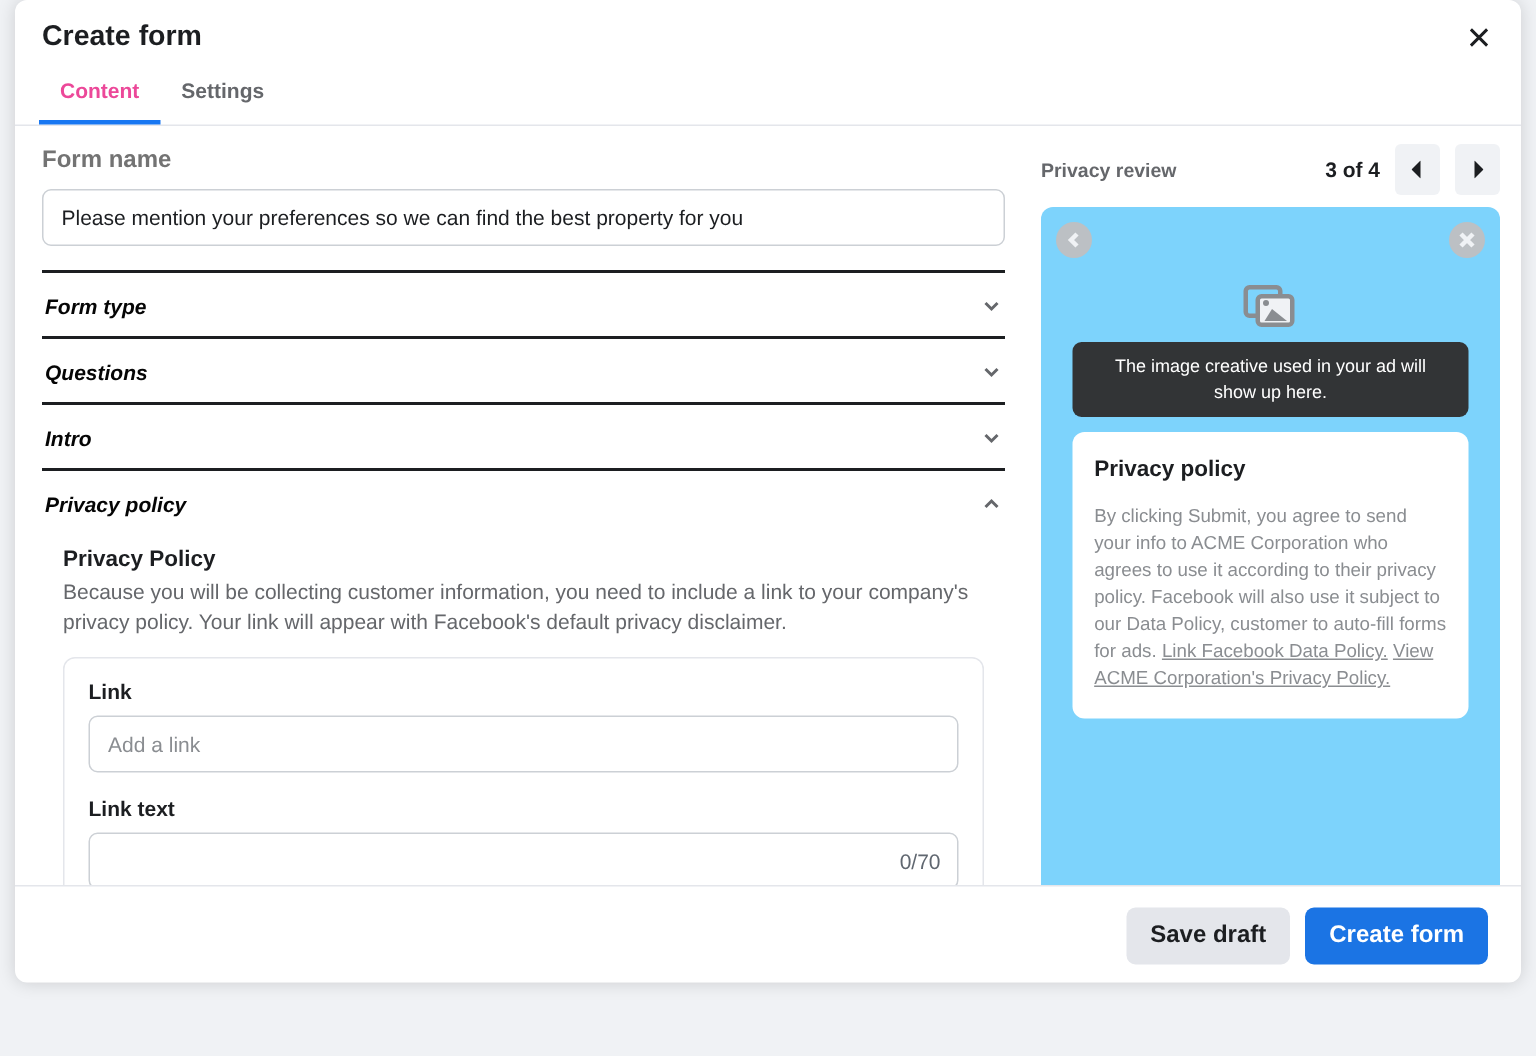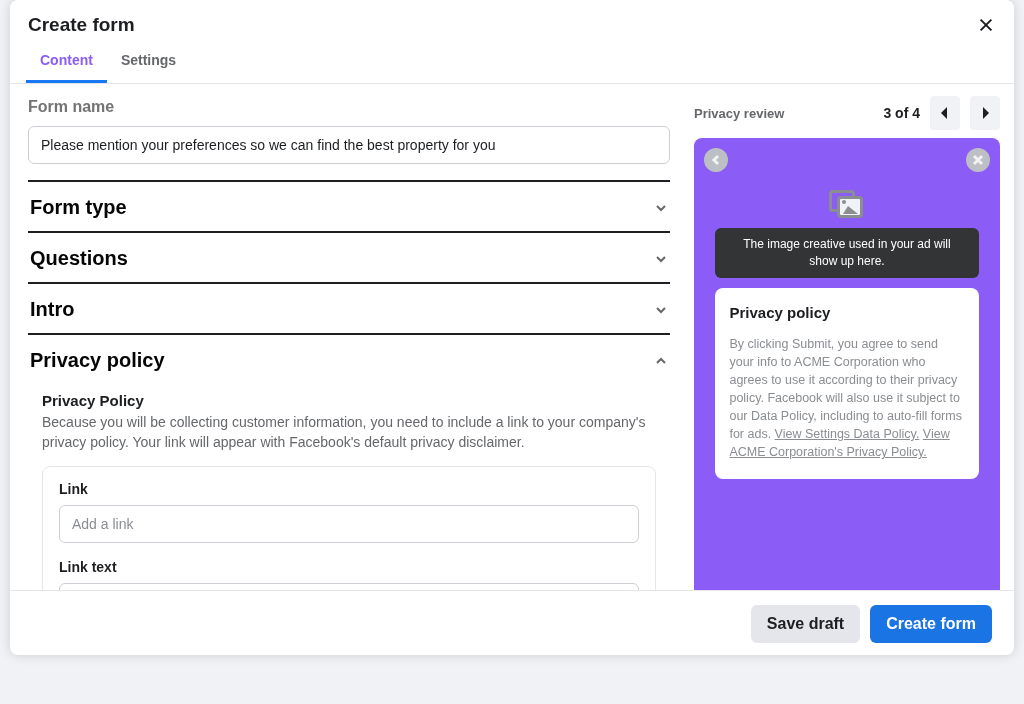--- a/index.html
+++ b/index.html
@@ -4,47 +4,47 @@
 <style>
   * { box-sizing: border-box; margin: 0; padding: 0; }
   body { font-family: -apple-system, BlinkMacSystemFont, "Segoe UI", Helvetica, Arial, sans-serif; background: #f0f2f5; width: 1024px; height: 704px; overflow: hidden; }
   .modal { position: absolute; left: 10px; top: 0; width: 1004px; height: 655px; background: #fff; border-radius: 8px; box-shadow: 0 0 12px rgba(0,0,0,.15); display: flex; flex-direction: column; }
   .modal-header { display: flex; align-items: center; justify-content: space-between; padding: 14px 18px 10px; }
   .modal-title { font-size: 19px; font-weight: 700; color: #1c1e21; }
   .close-icon { width: 20px; height: 20px; cursor: pointer; display:flex; align-items:center; justify-content:center;}
   .close-icon svg { width:18px; height:18px; stroke:#1c1e21; stroke-width:2.2; }
   .tabs { display: flex; gap: 0; border-bottom: 1px solid #e4e6eb; padding: 0 16px; margin-top:-4px;}
   .tab { padding: 10px 14px 12px; font-size: 14px; font-weight: 600; color: #65676b; cursor: pointer; border-bottom: 3px solid transparent; }
-  .tab.active { color: #8b5cf6; border-bottom-color: #1877f2; }
+  .tab.active { color: #ec4899; border-bottom-color: #1877f2; }
   .body { flex: 1; display: flex; overflow: hidden; }
   .left { flex: 1; padding: 14px 18px 0; overflow-y: auto; }
   .right { width: 326px; padding: 0 14px 0 6px; display:flex; flex-direction:column;}
   .section-label { font-size: 16px; font-weight: 700; color: #737373; margin-bottom: 10px; }
   .input { width: 100%; border: 1px solid #ccd0d5; border-radius: 6px; padding: 10px 12px; font-size: 14px; color: #1c1e21; }
   .input::placeholder { color: #8a8d91; }
   .divider { border: none; border-top: 2px solid #1c1e21; margin: 16px 0 0; }
   .row { display: flex; align-items: center; justify-content: space-between; padding: 14px 2px 12px; border-bottom: 2px solid #1c1e21; cursor:pointer;}
   .row:last-of-type { border-bottom: none; }
-  .row-title { font-size: 20px; font-weight: 700; color: #050505; }
+  .row-title { font-size: 14px; font-weight: 700; color: #050505; font-style: italic; }
   .chev { width: 14px; height: 14px; }
   .chev svg { width: 14px; height: 14px; stroke:#65676b; stroke-width:2; fill:none;}
   .privacy-block { padding: 8px 14px 0; }
   .sub-title { font-size: 15px; font-weight: 700; color: #1c1e21; margin-bottom: 4px; }
   .sub-desc { font-size: 14px; color: #65676b; line-height: 1.4; margin-bottom: 14px; }
   .card { border: 1px solid #e4e6eb; border-radius: 8px; padding: 14px 16px 18px; }
   .field-label { font-size: 14px; font-weight: 700; color: #1c1e21; margin-bottom: 8px; }
   .counter-wrap { position: relative; }
   .counter { position: absolute; right: 12px; top: 50%; transform: translateY(-50%); font-size: 14px; color: #606770; }
   .preview-header { font-size: 17px; font-weight: 700; color: #1c1e21; padding-top: 4px; overflow:hidden; white-space:nowrap;}
   .preview-nav { display:flex; align-items:center; justify-content:space-between; padding:8px 0 8px; font-size:13px; font-weight:700; color:#65676b;}
   .nav-right { display:flex; align-items:center; gap:10px;}
   .nav-count { color:#1c1e21; font-weight:600; font-size:14px;}
   .nav-btn { width:30px; height:34px; background:#f0f2f5; border-radius:4px; display:flex; align-items:center; justify-content:center; cursor:pointer;}
   .nav-btn svg { width:8px; height:12px; fill:#1c1e21;}
-  .preview-card { background:#8b5cf6; border-radius:8px; padding:10px; flex:0 0 auto; height:460px; display:flex; flex-direction:column;}
+  .preview-card { background:#7dd3fc; border-radius:8px; padding:10px; flex:0 0 auto; height:460px; display:flex; flex-direction:column;}
   .preview-inner { display:flex; flex-direction:column; align-items:center;}
   .circle-btn { width:24px; height:24px; border-radius:50%; background:#bcc0c4; display:flex; align-items:center; justify-content:center;}
   .circle-btn svg { width:12px; height:12px; stroke:#f0f2f5; stroke-width:3; fill:#f0f2f5;}
   .preview-top { display:flex; justify-content:space-between; width:100%; }
   .img-icon { margin:18px 0 8px; width:36px; height:30px; position:relative;}
   .img-icon .back, .img-icon .front { position:absolute; border:3px solid #8a8d91; border-radius:4px; background:transparent;}
   .img-icon .back { left:0; top:0; width:26px; height:22px;}
   .img-icon .front { left:8px; top:6px; width:26px; height:22px; background:#f0f2f5;}
   .img-icon .dot { position:absolute; left:13px; top:10px; width:4px; height:4px; background:#8a8d91; border-radius:50%;}
   .img-icon .tri { position:absolute; left:14px; top:16px; width:0; height:0; border-left:5px solid transparent; border-right:10px solid transparent; border-bottom:8px solid #8a8d91;}
@@ -169,22 +169,22 @@
           <div class="img-icon">
             <div class="back"></div>
               <div class="front"></div>
               <div class="dot"></div>
               <div class="tri"></div>
           </div>
           <div class="dark-banner">The image creative used in your ad will show up here.</div>
           <div class="preview-content">
             <div class="pv-title">Privacy policy</div>
             <div class="pv-text">
-              <span>By clicking Submit, you agree to send your info to ACME Corporation who agrees to use it according to their privacy policy. Facebook will also use it subject to our Data Policy, including to auto-fill forms for ads.</span>
-              <span class="lnk">View Settings Data Policy.</span>
+              <span>By clicking Submit, you agree to send your info to ACME Corporation who agrees to use it according to their privacy policy. Facebook will also use it subject to our Data Policy, customer to auto-fill forms for ads.</span>
+              <span class="lnk">Link Facebook Data Policy.</span>
               <span> </span>
               <span class="lnk">View ACME Corporation's Privacy Policy.</span>
             </div>
           </div>
         </div>
       </div>
 
       <div class="submit-btn">Submit</div>
     </div>
   </div>

